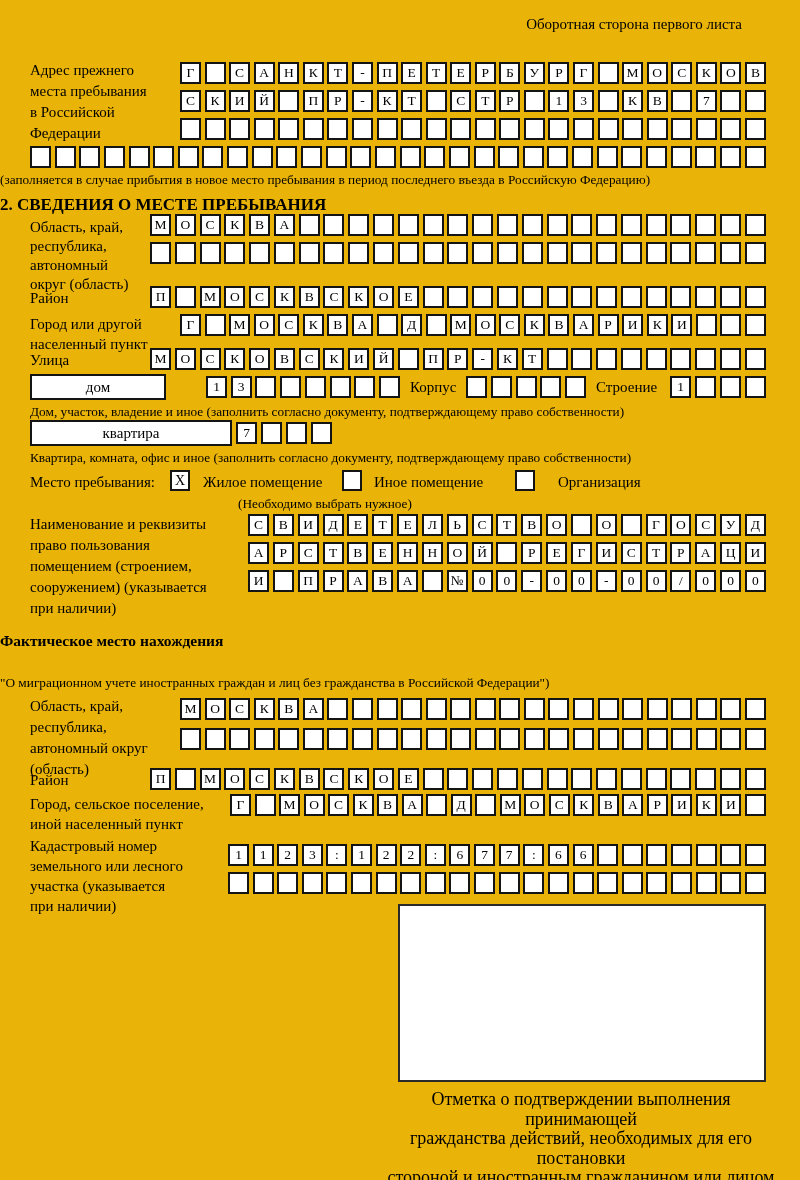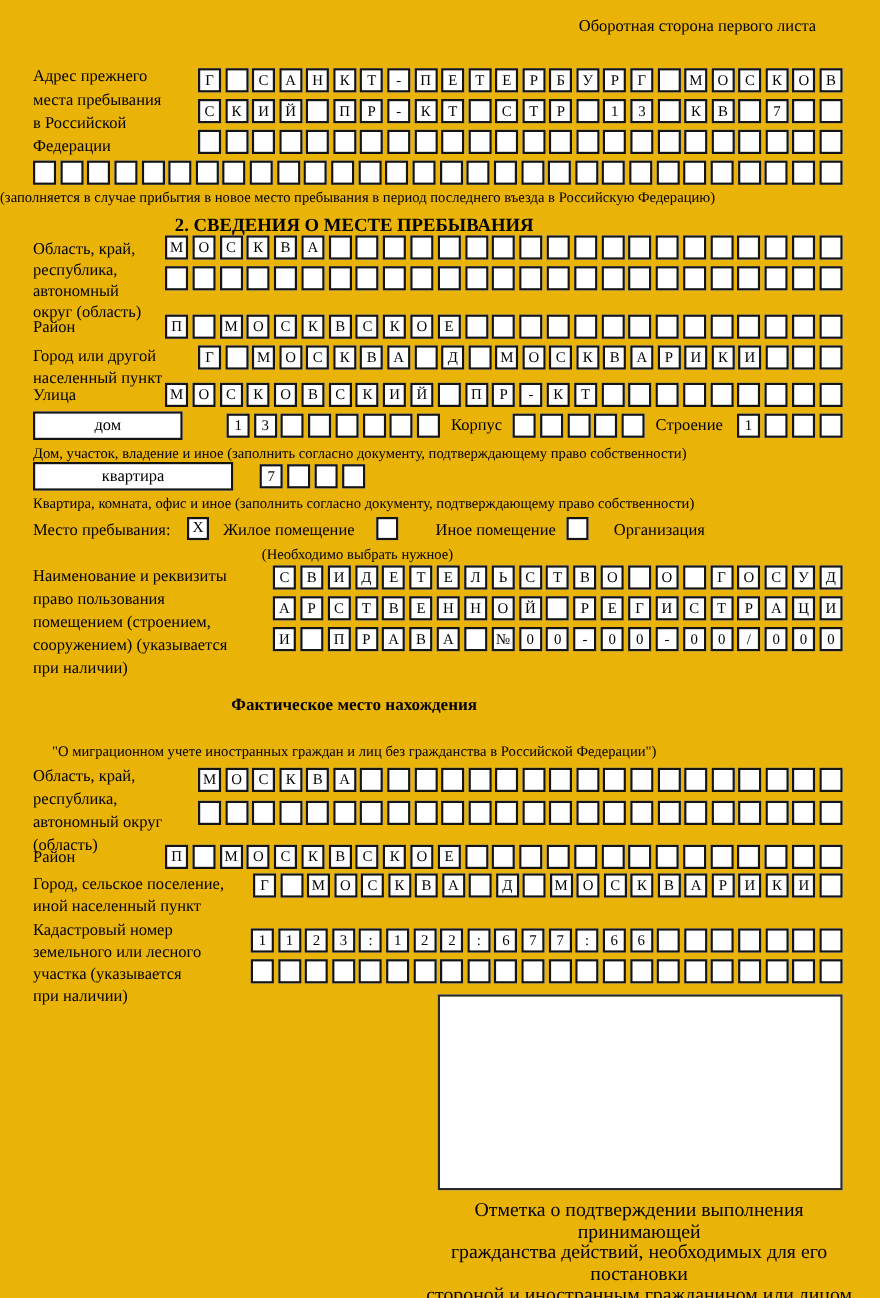--- a/index.html
+++ b/index.html
@@ -2,21 +2,21 @@
 <html><head>
 <meta charset="utf-8">
 <style>
   html,body{margin:0;padding:0;background:#fff;}
   .page{position:relative;width:800px;height:1180px;background:#eab308;
         font-family:"Liberation Serif",serif;color:#000;overflow:hidden;}
   .abs{position:absolute;}
   .lbl{font-size:15px;line-height:21px;white-space:nowrap;}
   .lbl-line{font-size:15px;line-height:19px;white-space:nowrap;}
   .note{font-size:13.3px;white-space:nowrap;}
-  .center{width:644px;left:0;text-align:center;}
+  .center{width:644px;left:0;}
   .bold{font-weight:bold;}
   .corner{font-size:15px;}
   .grid{display:flex;justify-content:space-between;}
   .cell{box-sizing:border-box;width:21px;height:22px;border:2px solid #141414;
         display:flex;align-items:center;justify-content:center;
         font-size:13.5px;line-height:1;background:#fff;}
   .labelbox{box-sizing:border-box;height:26px;border:2px solid #141414;
         display:flex;align-items:center;justify-content:center;font-size:15px;background:#fff;}
   .checkbox{box-sizing:border-box;width:20px;height:21px;border:2px solid #141414;
         display:flex;align-items:center;justify-content:center;font-size:14px;background:#fff;}
@@ -321,34 +321,34 @@
     </div>
   <div class="abs lbl" style="left:596px;top:377px;">Строение</div>
   <div class="abs grid" style="left:670px;top:376px;width:96px;">
       <span class="cell">1</span>
       <span class="cell"></span>
       <span class="cell"></span>
       <span class="cell"></span>
     </div>
   <div class="abs note" style="left:30px;top:404px;">Дом, участок, владение и иное (заполнить согласно документу, подтверждающему право собственности)</div>
 
-  <div class="abs labelbox" style="left:30px;top:420px;width:182px;">квартира</div>
+  <div class="abs labelbox" style="left:30px;top:420px;width:202px;">квартира</div>
   <div class="abs grid" style="left:236px;top:422px;width:96px;">
       <span class="cell">7</span>
       <span class="cell"></span>
       <span class="cell"></span>
       <span class="cell"></span>
     </div>
   <div class="abs note" style="left:30px;top:450px;">Квартира, комната, офис и иное (заполнить согласно документу, подтверждающему право собственности)</div>
 
   <div class="abs lbl" style="left:30px;top:472px;">Место пребывания:</div>
   <span class="abs checkbox" style="left:170px;top:470px;">Х</span>
   <div class="abs lbl" style="left:203px;top:472px;">Жилое помещение</div>
   <span class="abs checkbox" style="left:342px;top:470px;"></span>
-  <div class="abs lbl" style="left:374px;top:472px;margin-left:22px;">Иное помещение</div>
+  <div class="abs lbl" style="left:374px;top:472px;">Иное помещение</div>
   <span class="abs checkbox" style="left:515px;top:470px;"></span>
   <div class="abs lbl" style="left:558px;top:472px;">Организация</div>
   <div class="abs note" style="left:238px;top:496px;">(Необходимо выбрать нужное)</div>
 
   <div class="abs" style="left:30px;top:514px;">
     <div class="lbl">Наименование и реквизиты</div>
     <div class="lbl">право пользования</div>
     <div class="lbl">помещением (строением,</div>
     <div class="lbl">сооружением) (указывается</div>
     <div class="lbl">при наличии)</div>

